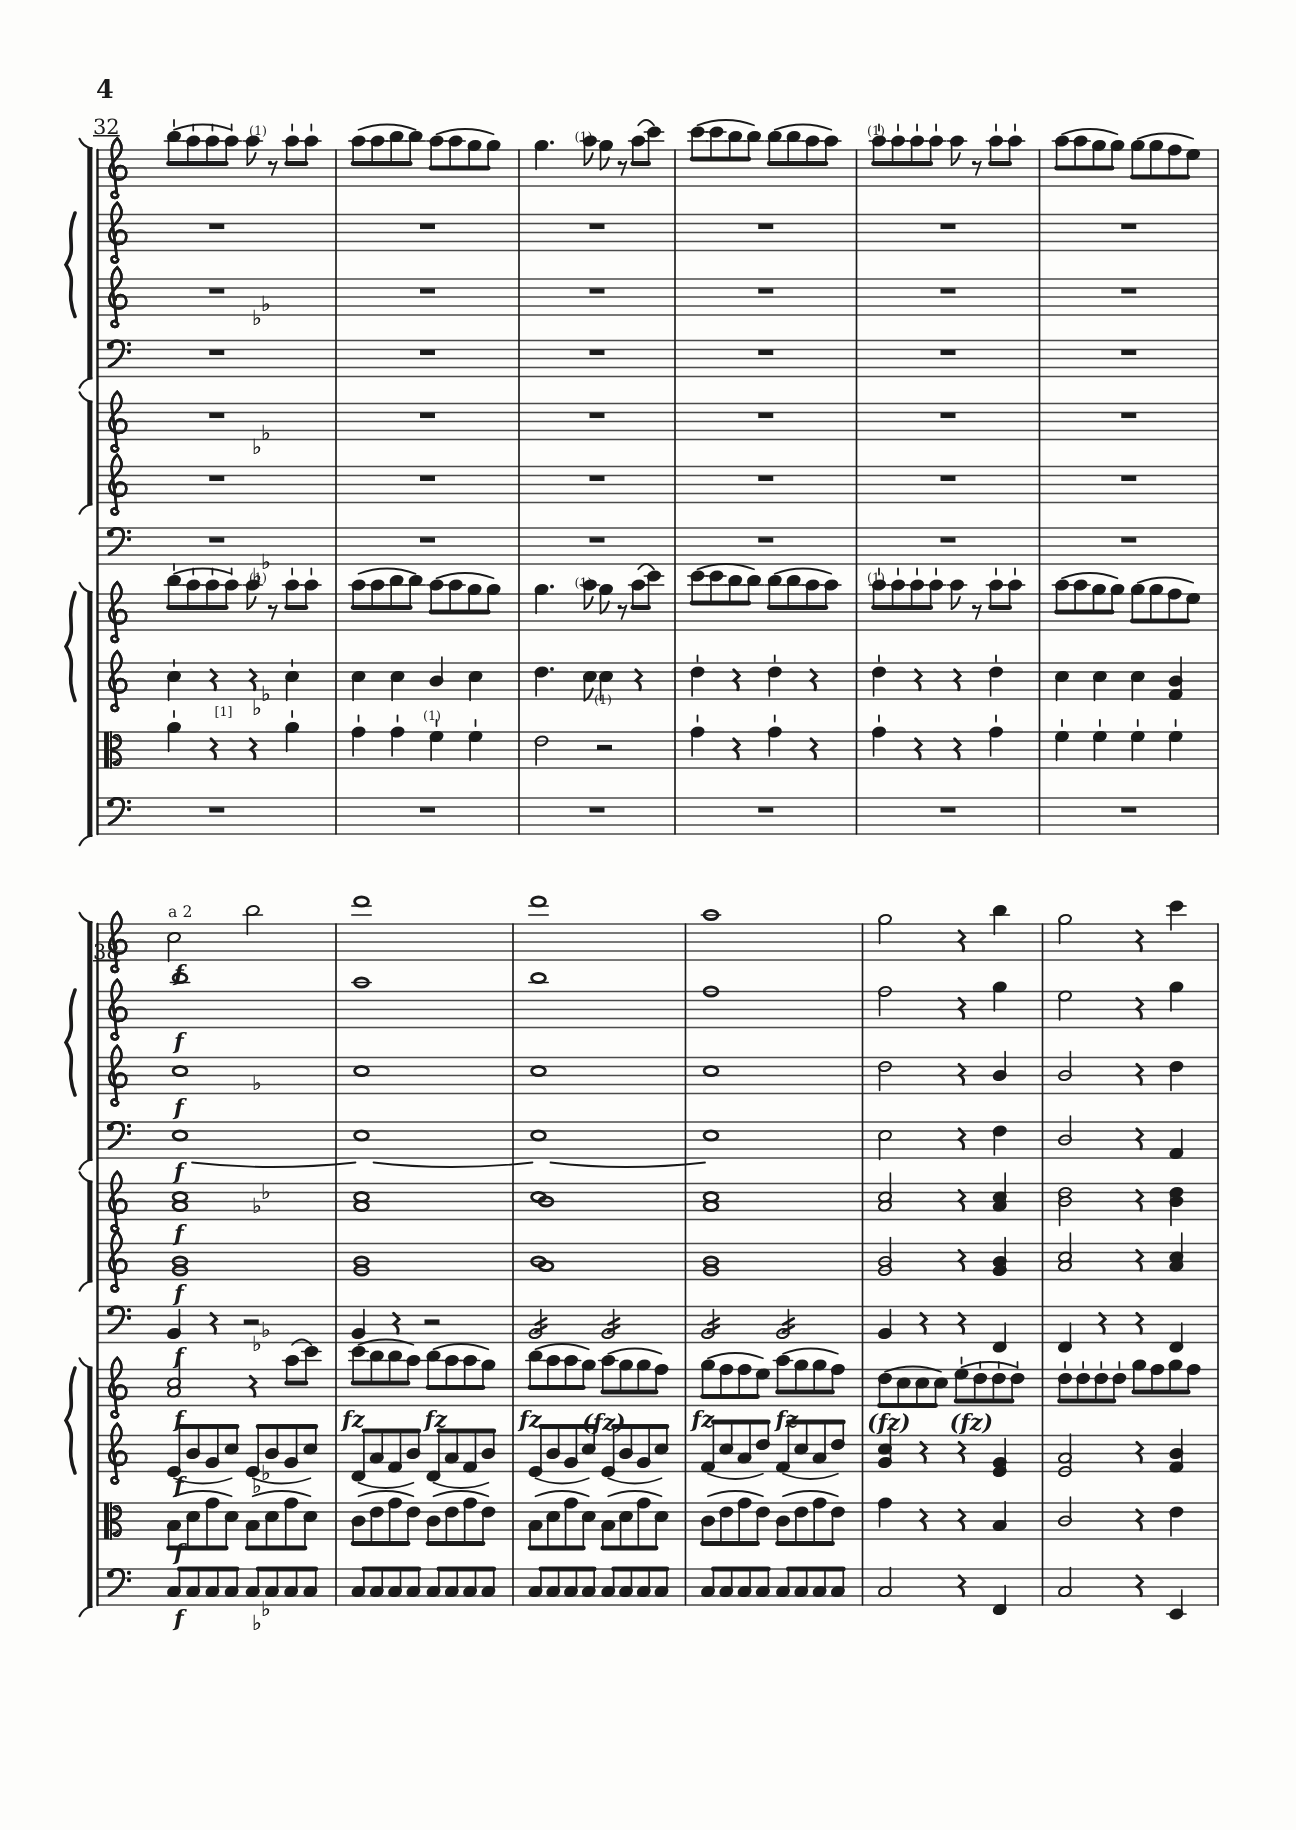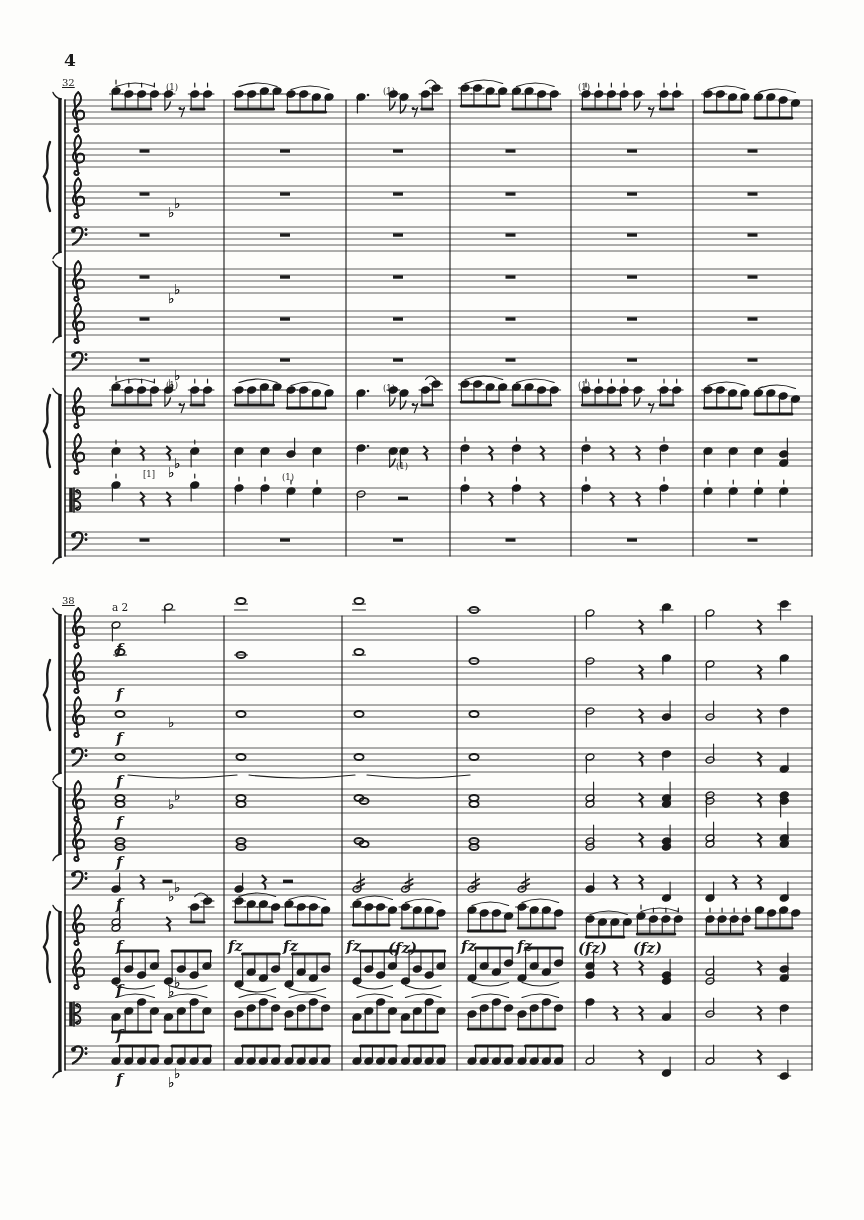--- a/index.html
+++ b/index.html
@@ -2,23 +2,23 @@
 <html><head>
 <meta charset="utf-8">
 <style>
   html,body{margin:0;padding:0;background:#d8d8d4;}
   .page{
     position:relative;width:864px;height:1220px;margin:0 auto;
     background:#fdfdfb;overflow:hidden;
     font-family:"DejaVu Serif","Liberation Serif",serif;color:#1a1a1a;
   }
   .page-number{position:absolute;left:64px;top:50px;font-size:17px;font-weight:bold;}
-  .measure-number{position:absolute;font-size:10px;text-decoration:underline;}
+  .measure-number{position:absolute;font-size:14px;text-decoration:underline;}
   #mn1{left:62px;top:77px;}
-  #mn2{left:62px;top:595px;}
+  #mn2{left:62px;top:627px;}
   svg text{user-select:none;}
 </style>
 </head>
 <body>
 
 <div class="page">
   <div class="page-number">4</div>
   <div class="measure-number" id="mn1">32</div>
   <div class="measure-number" id="mn2">38</div>
   <svg id="score-svg" width="864" height="1220" viewBox="0 0 864 1220">

